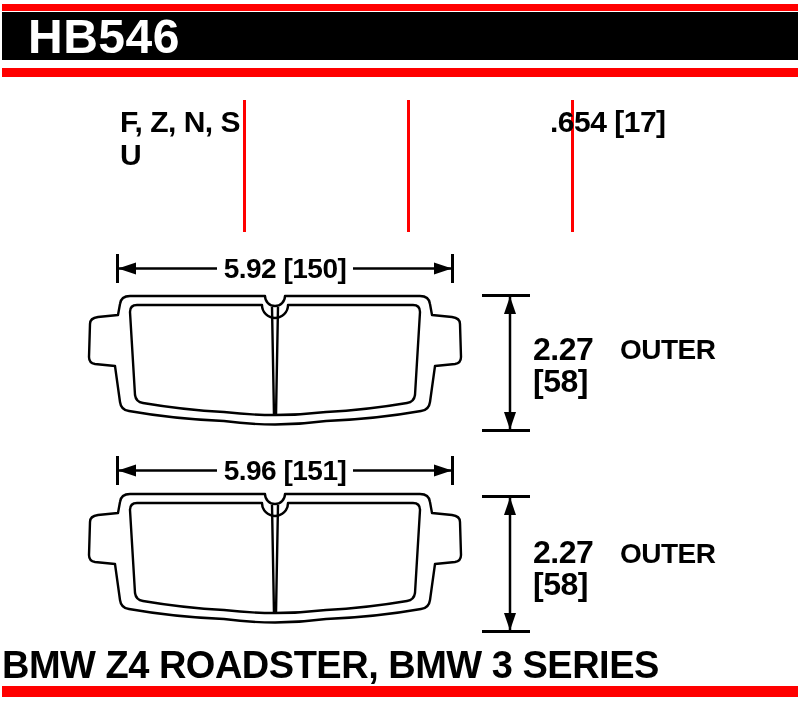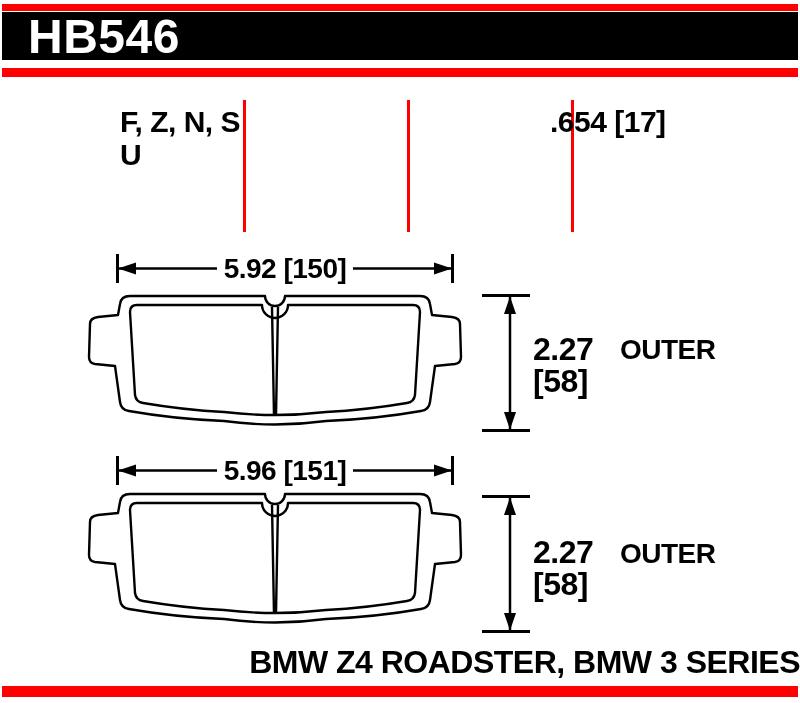--- a/index.html
+++ b/index.html
@@ -84,24 +84,24 @@
     position: absolute;
     left: 620px;
     font-size: 28px;
     letter-spacing: -0.5px;
     white-space: nowrap;
   }
   .label-inner { top: 334px; }
   .label-outer { top: 538px; }
   .footer-app {
     position: absolute;
-    left: 8px; right: 0;
+    left: 2px; right: 0;
     top: 644px;
-    text-align: right;
-    font-size: 32px;
+    text-align: left;
+    font-size: 38px;
     letter-spacing: -0.5px;
     white-space: nowrap;
   }
   .draw { stroke: #000; fill: none; stroke-width: 2.4; stroke-linejoin: round; stroke-linecap: butt; }
   .dimline { stroke: #000; stroke-width: 2.5; }
   .dimtick { stroke: #000; stroke-width: 3; }
   .arrow { fill: #000; stroke: none; }
 </style>
 </head>
 <body>

